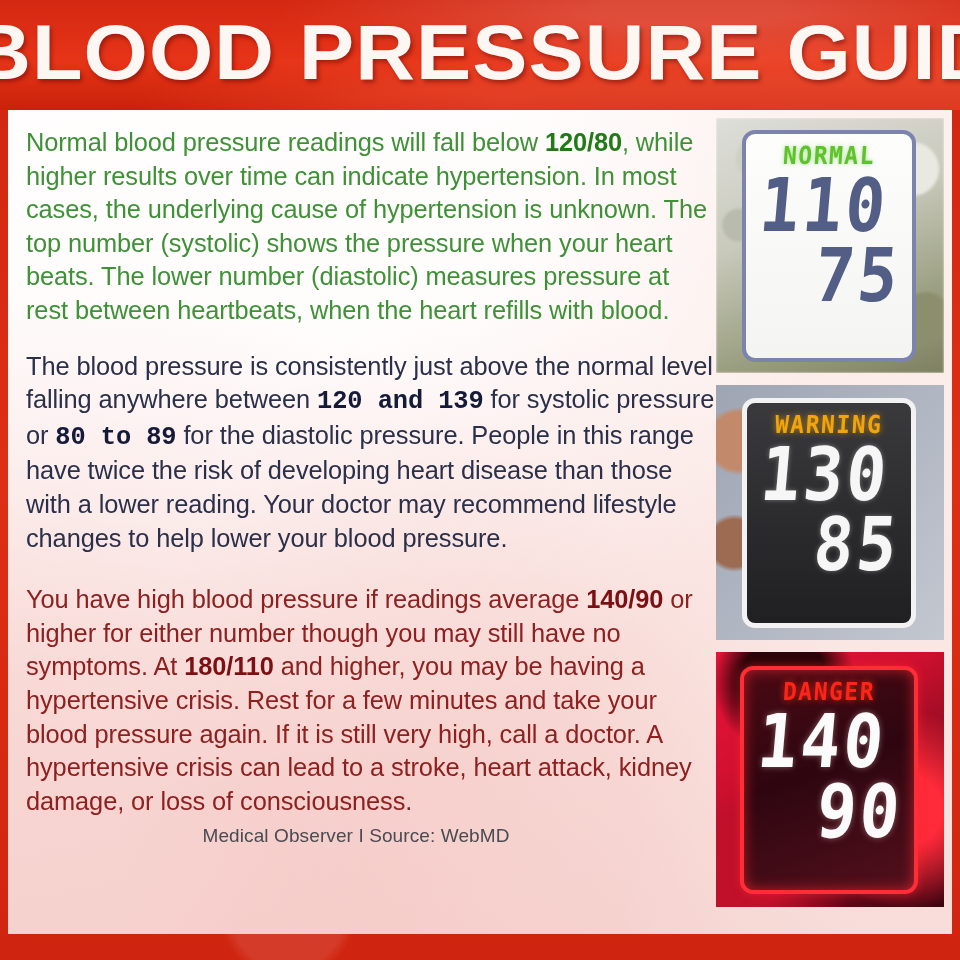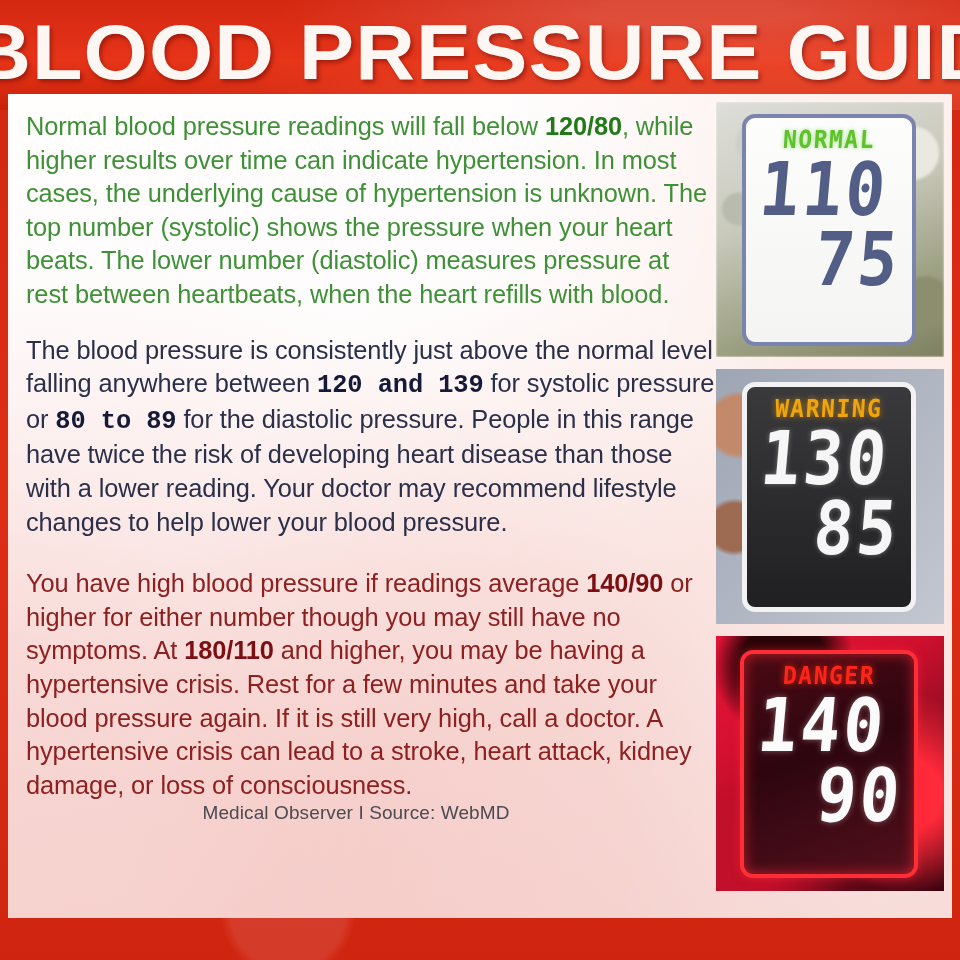--- a/index.html
+++ b/index.html
@@ -38,21 +38,21 @@
     font-size:78px;
     line-height:88px;
     letter-spacing:1px;
     color:#fdf7f4;
     transform:scaleX(1.06);
     text-shadow:2px 3px 4px rgba(90,0,0,.45);
     white-space:nowrap;
   }
   
   .panel{
-    position:absolute; left:8px; top:94px; width:944px; height:824px;
+    position:absolute; left:8px; top:110px; width:944px; height:824px;
     background:
       radial-gradient(ellipse at 20% 8%, rgba(255,255,255,.85) 0 30%, rgba(255,255,255,0) 60%),
       linear-gradient(170deg,#fdf3f0 0%, #fcefec 28%, #fbeae7 58%, #f9e3e0 82%, #f7dcd9 100%);
     overflow:hidden;
   }
   .panel::after{
     content:""; position:absolute; inset:0; pointer-events:none;
     background:
       radial-gradient(ellipse at 4% 92%, rgba(243,190,186,.45) 0 18%, rgba(255,255,255,0) 55%),
       radial-gradient(ellipse at 52% 96%, rgba(243,195,190,.35) 0 18%, rgba(255,255,255,0) 55%);
@@ -69,21 +69,21 @@
     text-rendering:optimizeLegibility;
   }
   .para b{ font-weight:bold; }
   .p-normal{ color:#3e9136; margin-bottom:22px; }
   .p-normal b{ color:#1f7a17; }
   .p-warn{ color:#2a2f4a; margin-bottom:21px; }
   .p-warn b{ color:#141a38;font-family:Liberation Mono, monospace; }
   .p-danger{ color:#8e2020;margin-top:28px; }
   .p-danger b{ color:#7c0f12; }
   .credit{
-    margin-top:0;
+    margin-top:7px;
     text-align:center;
     font-size:19px;
     color:#4a4a52;
     letter-spacing:.1px;
     padding-right:30px;
   }
   
   .imgcol{
     position:absolute; left:708px; top:8px; width:228px; height:800px;
     z-index:3;

